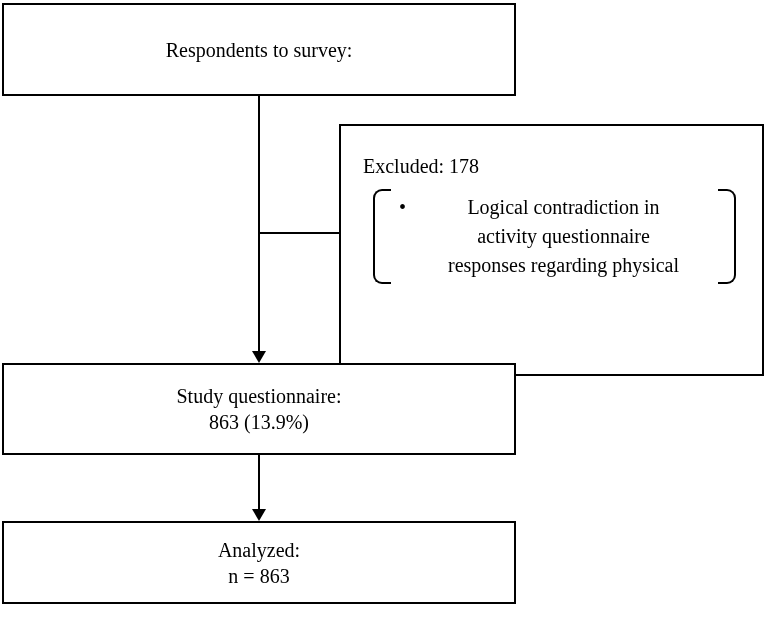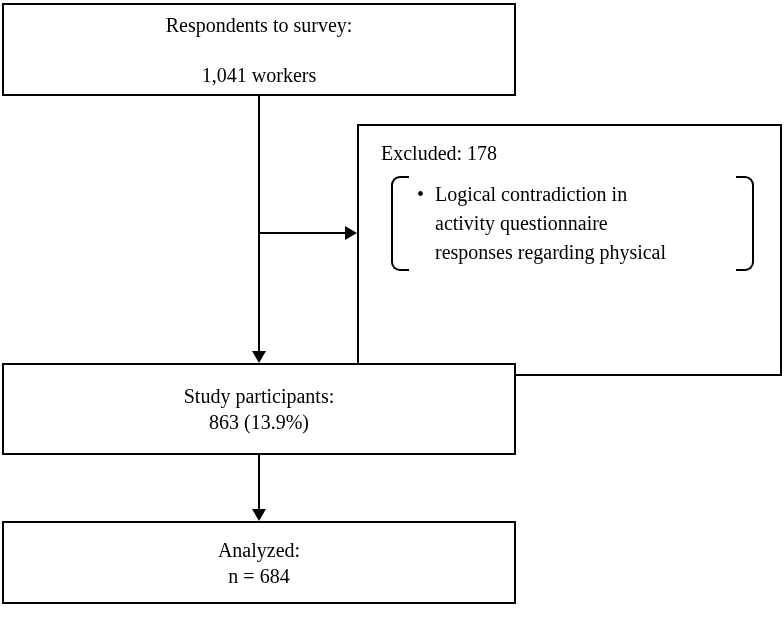--- a/index.html
+++ b/index.html
@@ -39,27 +39,27 @@
 
   
   #box-respondents {
     left: 2px;
     top: 3px;
     width: 514px;
     height: 93px;
     gap: 24px;
   }
   #box-excluded {
-    left: 357px;
+    left: 339px;
     top: 124px;
     width: 425px;
     height: 252px;
     display: block;
     text-align: left;
-    padding: 14px 16px 0 18px;
+    padding: 27px 16px 0 18px;
   }
   #box-participants {
     left: 2px;
     top: 363px;
     width: 514px;
     height: 92px;
   }
   #box-analyzed {
     left: 2px;
     top: 521px;
@@ -106,20 +106,21 @@
   }
   .bullet-dot {
     flex: 0 0 auto;
     width: 18px;
     text-align: left;
     font-size: 20px;
     line-height: 1.45;
   }
   .bullet-text {
     flex: 1 1 auto;
+    text-align: center;
   }
 
   
   .vline {
     position: absolute;
     width: 2px;
     background: #000000;
   }
   .hline {
     position: absolute;
@@ -152,21 +153,20 @@
   #conn-main-2 { left: 258px; top: 455px; height: 54px; }
   #arrow-main-2 { left: 252px; top: 509px; }
 </style>
 </head>
 <body>
 
 <div id="flowchart">
 
   <div class="node" id="box-respondents">
     <span class="line">Respondents to survey:</span>
-    <span class="line">1,041 workers</span>
   </div>
 
   <div class="vline" id="conn-main-1"></div>
   <div class="arrow-down" id="arrow-main-1"></div>
 
   <div class="hline" id="conn-branch-h"></div>
   <div class="arrow-right" id="arrow-branch"></div>
 
   <div class="node" id="box-excluded">
     <div id="excluded-title">Excluded: 178</div>
@@ -178,25 +178,25 @@
         <span class="bullet-text">
           <span class="line">Logical contradiction in</span>
           <span class="line">activity questionnaire</span>
           <span class="line">responses regarding physical</span>
         </span>
       </div>
     </div>
   </div>
 
   <div class="node" id="box-participants">
-    <span class="line">Study participants:</span>
+    <span class="line">Study questionnaire:</span>
     <span class="line">863 (13.9%)</span>
   </div>
 
   <div class="vline" id="conn-main-2"></div>
   <div class="arrow-down" id="arrow-main-2"></div>
 
   <div class="node" id="box-analyzed">
     <span class="line">Analyzed:</span>
-    <span class="line">n = 684</span>
+    <span class="line">n = 863</span>
   </div>
 
 </div>
 
 </body></html>

